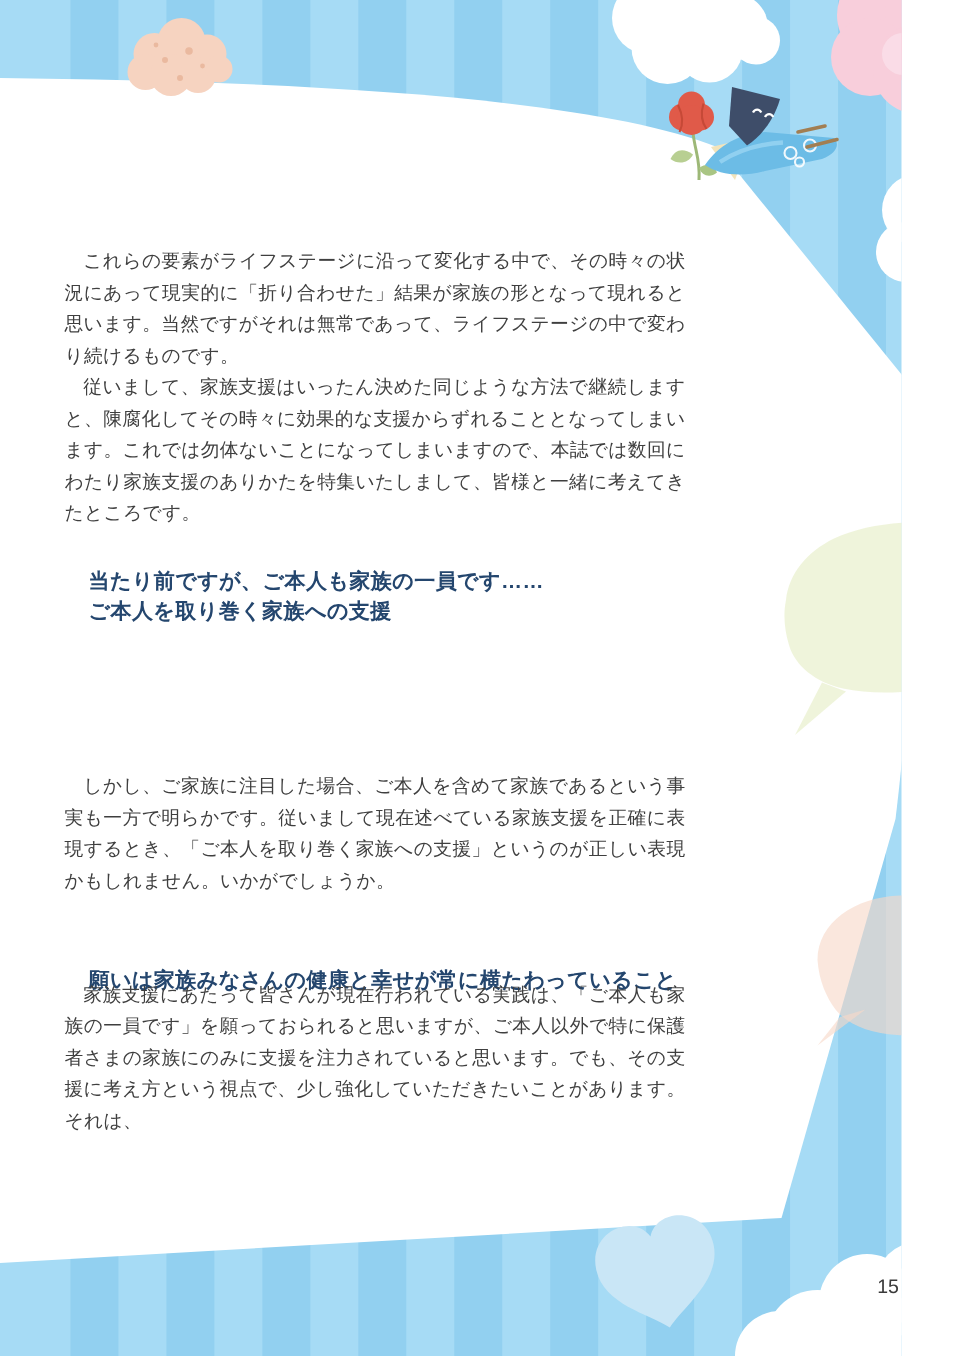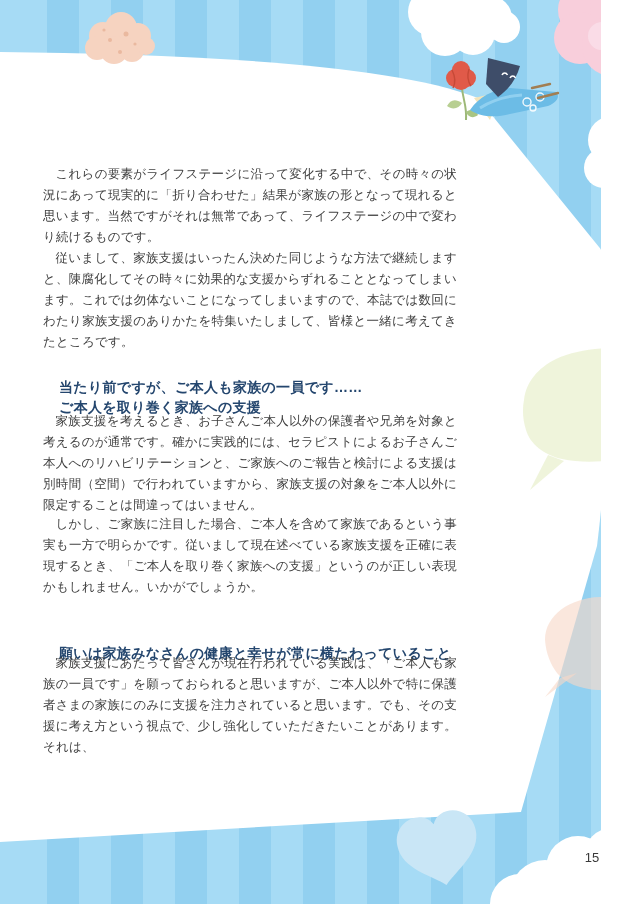--- a/index.html
+++ b/index.html
@@ -162,21 +162,20 @@
     </g>
   </svg>
 
   <p class="tblock" id="intro-p1">これらの要素がライフステージに沿って変化する中で、その時々の状況にあって現実的に「折り合わせた」結果が家族の形となって現れると思います。当然ですがそれは無常であって、ライフステージの中で変わり続けるものです。</p>
   <p class="tblock" id="intro-p2">従いまして、家族支援はいったん決めた同じような方法で継続しますと、陳腐化してその時々に効果的な支援からずれることとなってしまいます。これでは勿体ないことになってしまいますので、本誌では数回にわたり家族支援のありかたを特集いたしまして、皆様と一緒に考えてきたところです。</p>
 
   <h2 class="heading" id="s1-heading">
     <span>当たり前ですが、ご本人も家族の一員です……</span>
     <span>ご本人を取り巻く家族への支援</span>
   </h2>
-  <p class="tblock" id="s1-p1">家族支援を考えるとき、お子さんご本人以外の保護者や兄弟を対象と考えるのが通常です。確かに実践的には、セラピストによるお子さんご本人へのリハビリテーションと、ご家族へのご報告と検討による支援は別時間（空間）で行われていますから、家族支援の対象をご本人以外に限定することは間違ってはいません。</p>
   <p class="tblock" id="s1-p2">しかし、ご家族に注目した場合、ご本人を含めて家族であるという事実も一方で明らかです。従いまして現在述べている家族支援を正確に表現するとき、「ご本人を取り巻く家族への支援」というのが正しい表現かもしれません。いかがでしょうか。</p>
 
   <h2 class="heading" id="s2-heading">願いは家族みなさんの健康と幸せが常に横たわっていること</h2>
   <p class="tblock" id="s2-p1">家族支援にあたって皆さんが現在行われている実践は、「ご本人も家族の一員です」を願っておられると思いますが、ご本人以外で特に保護者さまの家族にのみに支援を注力されていると思います。でも、その支援に考え方という視点で、少し強化していただきたいことがあります。それは、</p>
 
   <div class="pagenum">15</div>
 
 </div>
 
 </body></html>

